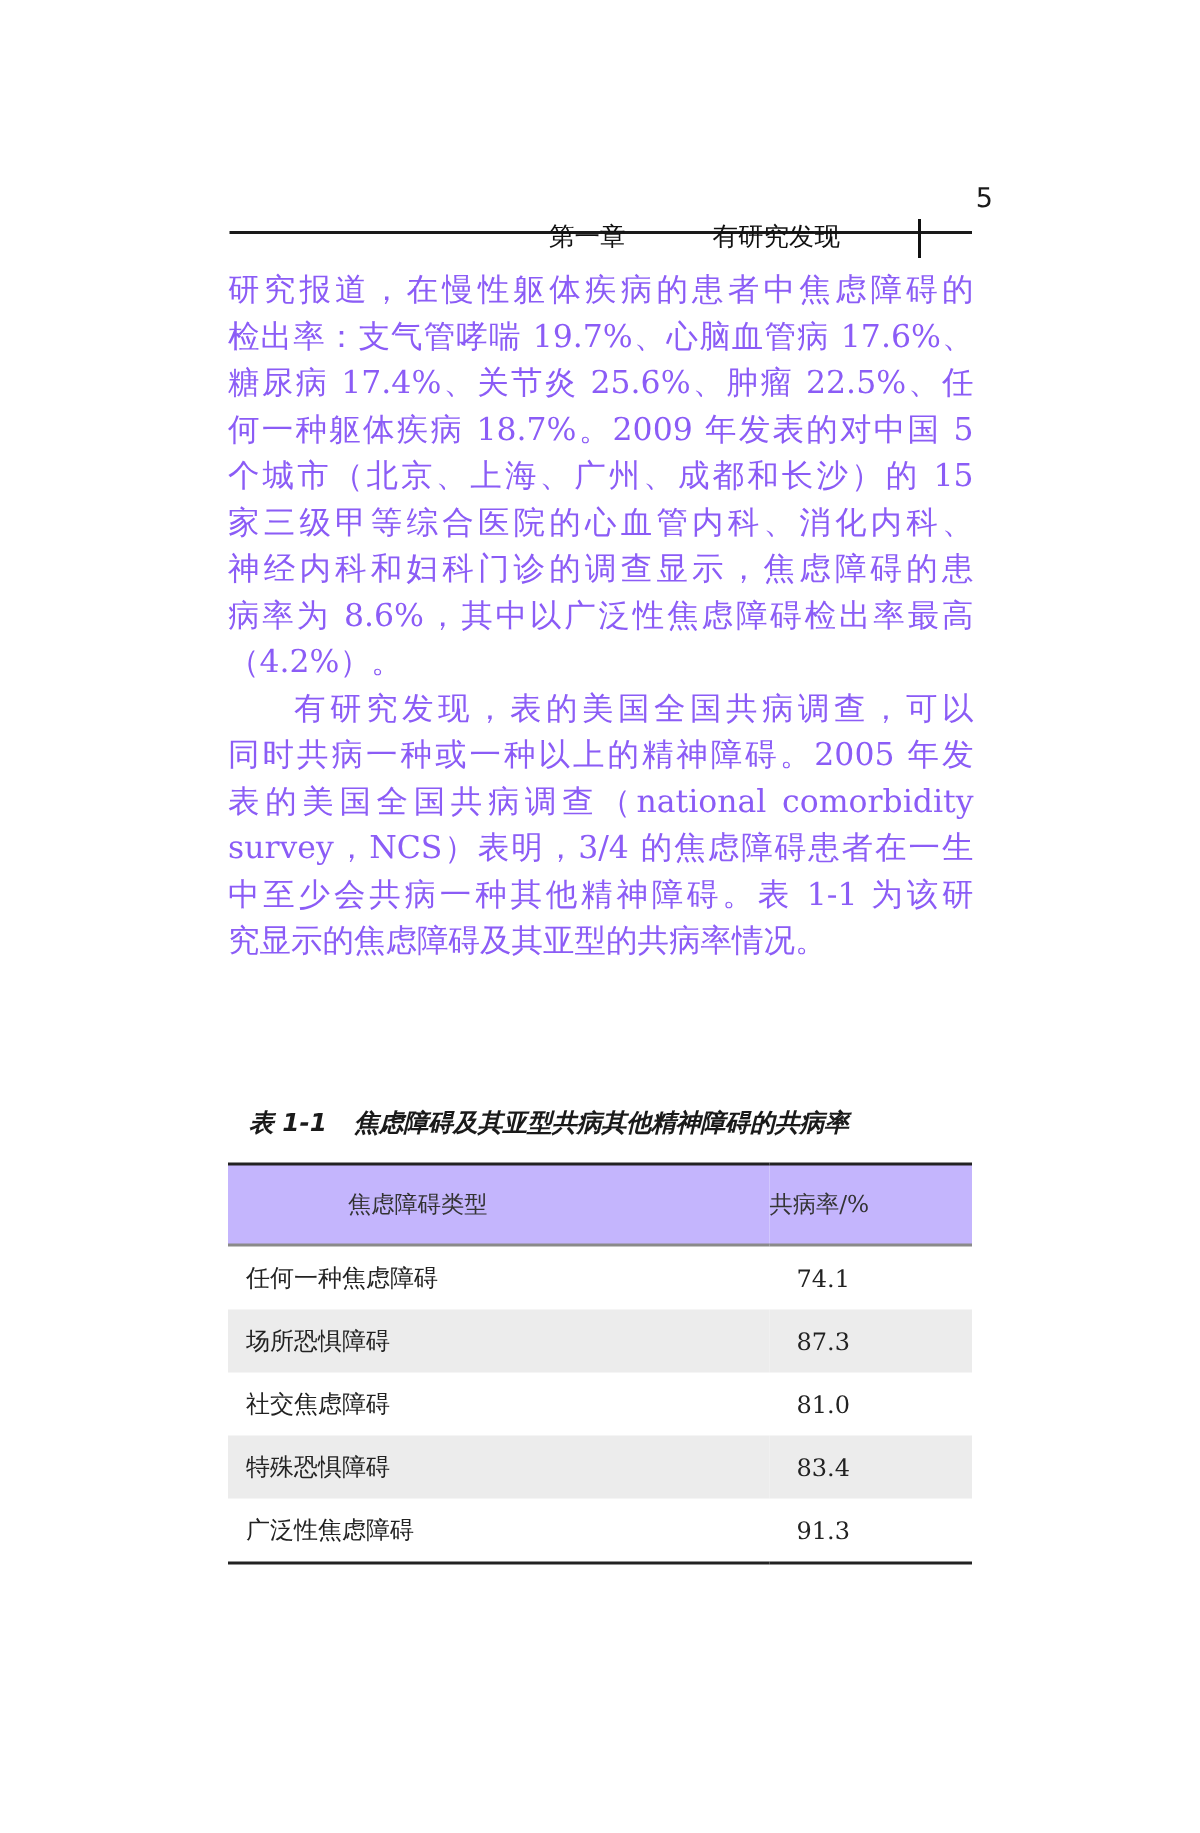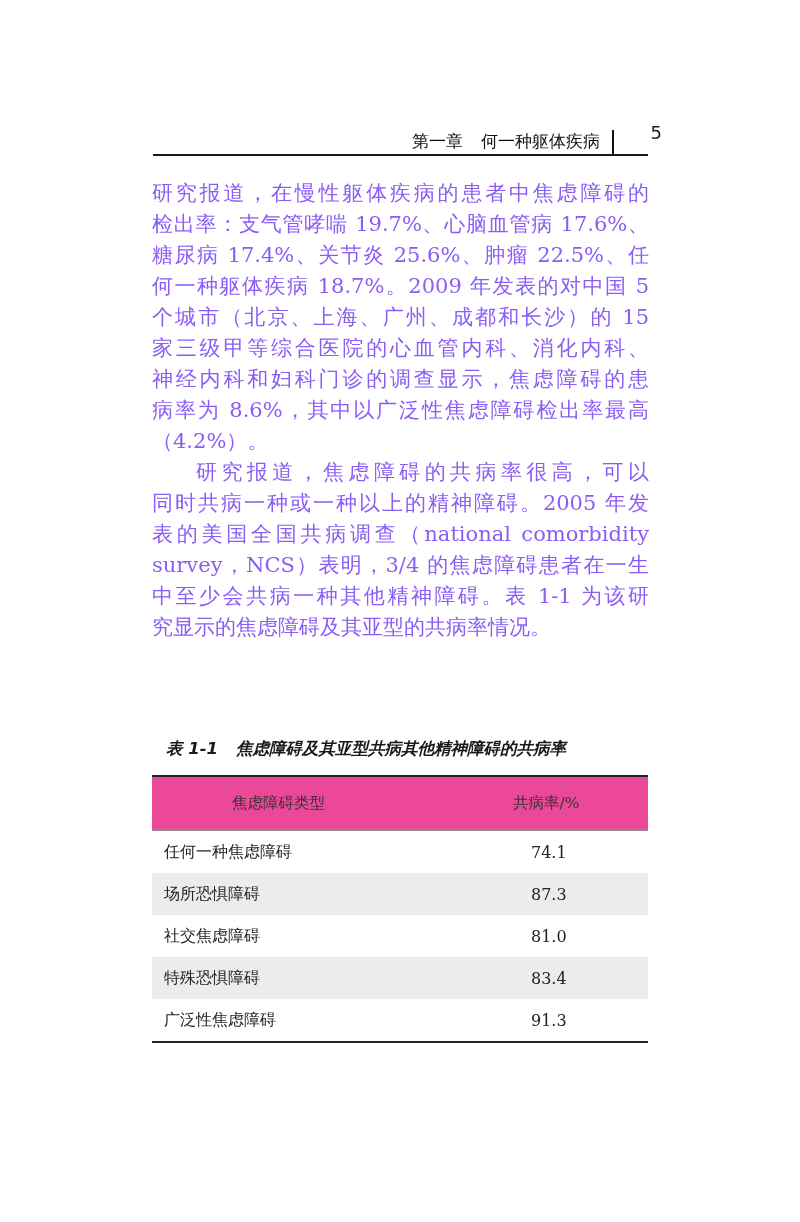--- a/index.html
+++ b/index.html
@@ -3,21 +3,21 @@
 <meta charset="utf-8">
 <style>
   html, body { margin: 0; padding: 0; background: #ffffff; }
   body { width: 800px; height: 1222px; position: relative; overflow: hidden; color: #1a1a1a; }
 
   .running-head {
     position: absolute; left: 153px; top: 122px; width: 495px; height: 32px;
     border-bottom: 2px solid #1a1a1a;
     font-family: "DejaVu Sans", sans-serif;
   }
-  .rh-inner { position: absolute; right: 20px; top: 6px; display: flex; align-items: center; font-size: 17px; color: #111; }
+  .rh-inner { position: absolute; right: 20px; top: 22px; display: flex; align-items: center; font-size: 17px; color: #111; gap: 40px; }
   .rh-chapter { margin-right: 18px; }
   .rh-sep { display: inline-block; width: 2px; height: 26px; background: #111; margin: 0 14px 0 12px; position: relative; top: 2px; }
   .rh-page { position: absolute; right: -14px; top: 0; font-size: 18px; }
 
   .body-text {
     position: absolute; left: 152px; top: 178px; width: 497px;
     font-family: "DejaVu Serif", serif;
     font-size: 21px; line-height: 31px; color: #8b5cf6;
     text-align: justify;
   }
@@ -32,56 +32,56 @@
     white-space: nowrap;
     font-style: italic;
   }
   .table-caption .num { margin-right: 18px; }
 
   .data-table {
     position: absolute; left: 152px; top: 775px; width: 496px;
     border-collapse: collapse;
     font-family: "DejaVu Serif", serif; font-size: 16px; color: #222;
   }
-  .data-table thead tr { background: #ec4899; border-top: 2px solid #222; border-bottom: 2px solid #8a8a8a; margin-top: 36px; }
+  .data-table thead tr { background: #c4b5fd; border-top: 2px solid #222; border-bottom: 2px solid #8a8a8a; margin-top: 36px; }
   .data-table th { font-weight: normal; height: 52px; padding: 0; font-size: 15.5px; color: #333; }
   .data-table th.col-type { text-align: left; padding-left: 80px; }
   .data-table th.col-rate { text-align: left; padding-left: 0; width: 135px; }
   .data-table td { height: 42px; padding: 0; }
   .data-table td.type { padding-left: 12px; }
   .data-table td.rate { text-align: left; padding-left: 18px; }
   .data-table tbody tr:nth-child(even) { background: #ececec; }
   .data-table tbody tr:last-child { border-bottom: 2.5px solid #222; }
 </style>
 </head>
 <body>
 
 <div class="running-head">
   <div class="rh-inner">
     <span class="rh-chapter">第一章</span>
-    <span class="rh-title">何一种躯体疾病</span>
+    <span class="rh-title">有研究发现</span>
     <span class="rh-sep"></span>
   </div>
   <span class="rh-page">5</span>
 </div>
 
 <div class="body-text">
   <p>
     <span class="line">研究报道，在慢性躯体疾病的患者中焦虑障碍的</span>
     <span class="line">检出率：支气管哮喘 19.7%、心脑血管病 17.6%、</span>
     <span class="line">糖尿病 17.4%、关节炎 25.6%、肿瘤 22.5%、任</span>
     <span class="line">何一种躯体疾病 18.7%。2009 年发表的对中国 5</span>
     <span class="line">个城市（北京、上海、广州、成都和长沙）的 15</span>
     <span class="line">家三级甲等综合医院的心血管内科、消化内科、</span>
     <span class="line">神经内科和妇科门诊的调查显示，焦虑障碍的患</span>
     <span class="line">病率为 8.6%，其中以广泛性焦虑障碍检出率最高</span>
     <span class="line last">（4.2%）。</span>
   </p>
   <p>
-    <span class="line indent">研究报道，焦虑障碍的共病率很高，可以</span>
+    <span class="line indent">有研究发现，表的美国全国共病调查，可以</span>
     <span class="line">同时共病一种或一种以上的精神障碍。2005 年发</span>
     <span class="line">表的美国全国共病调查（national comorbidity</span>
     <span class="line">survey，NCS）表明，3/4 的焦虑障碍患者在一生</span>
     <span class="line">中至少会共病一种其他精神障碍。表 1-1 为该研</span>
     <span class="line last">究显示的焦虑障碍及其亚型的共病率情况。</span>
   </p>
 </div>
 
 <div class="table-caption">
   <span class="num">表 1-1</span><span>焦虑障碍及其亚型共病其他精神障碍的共病率</span>

